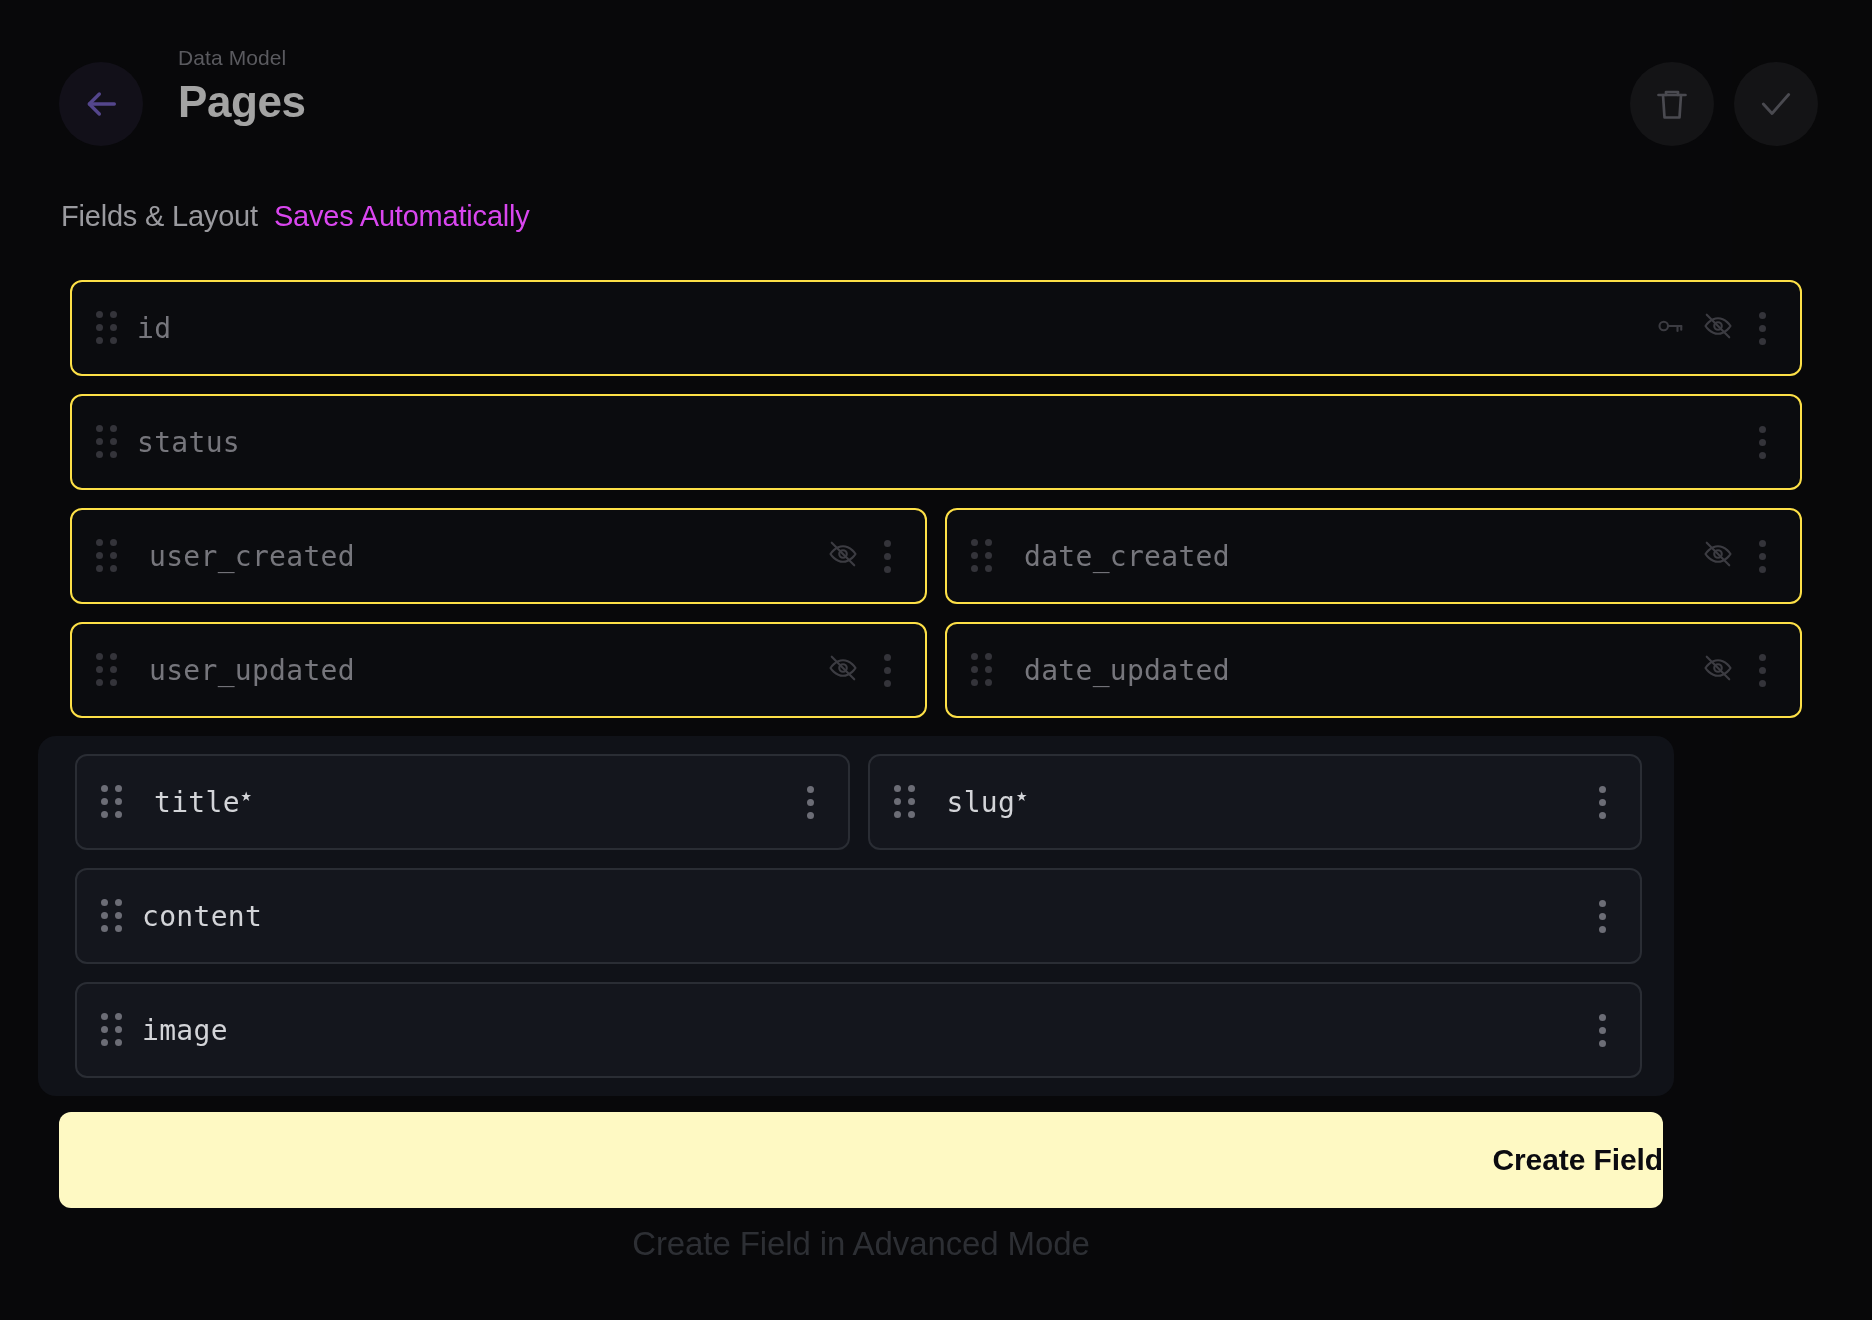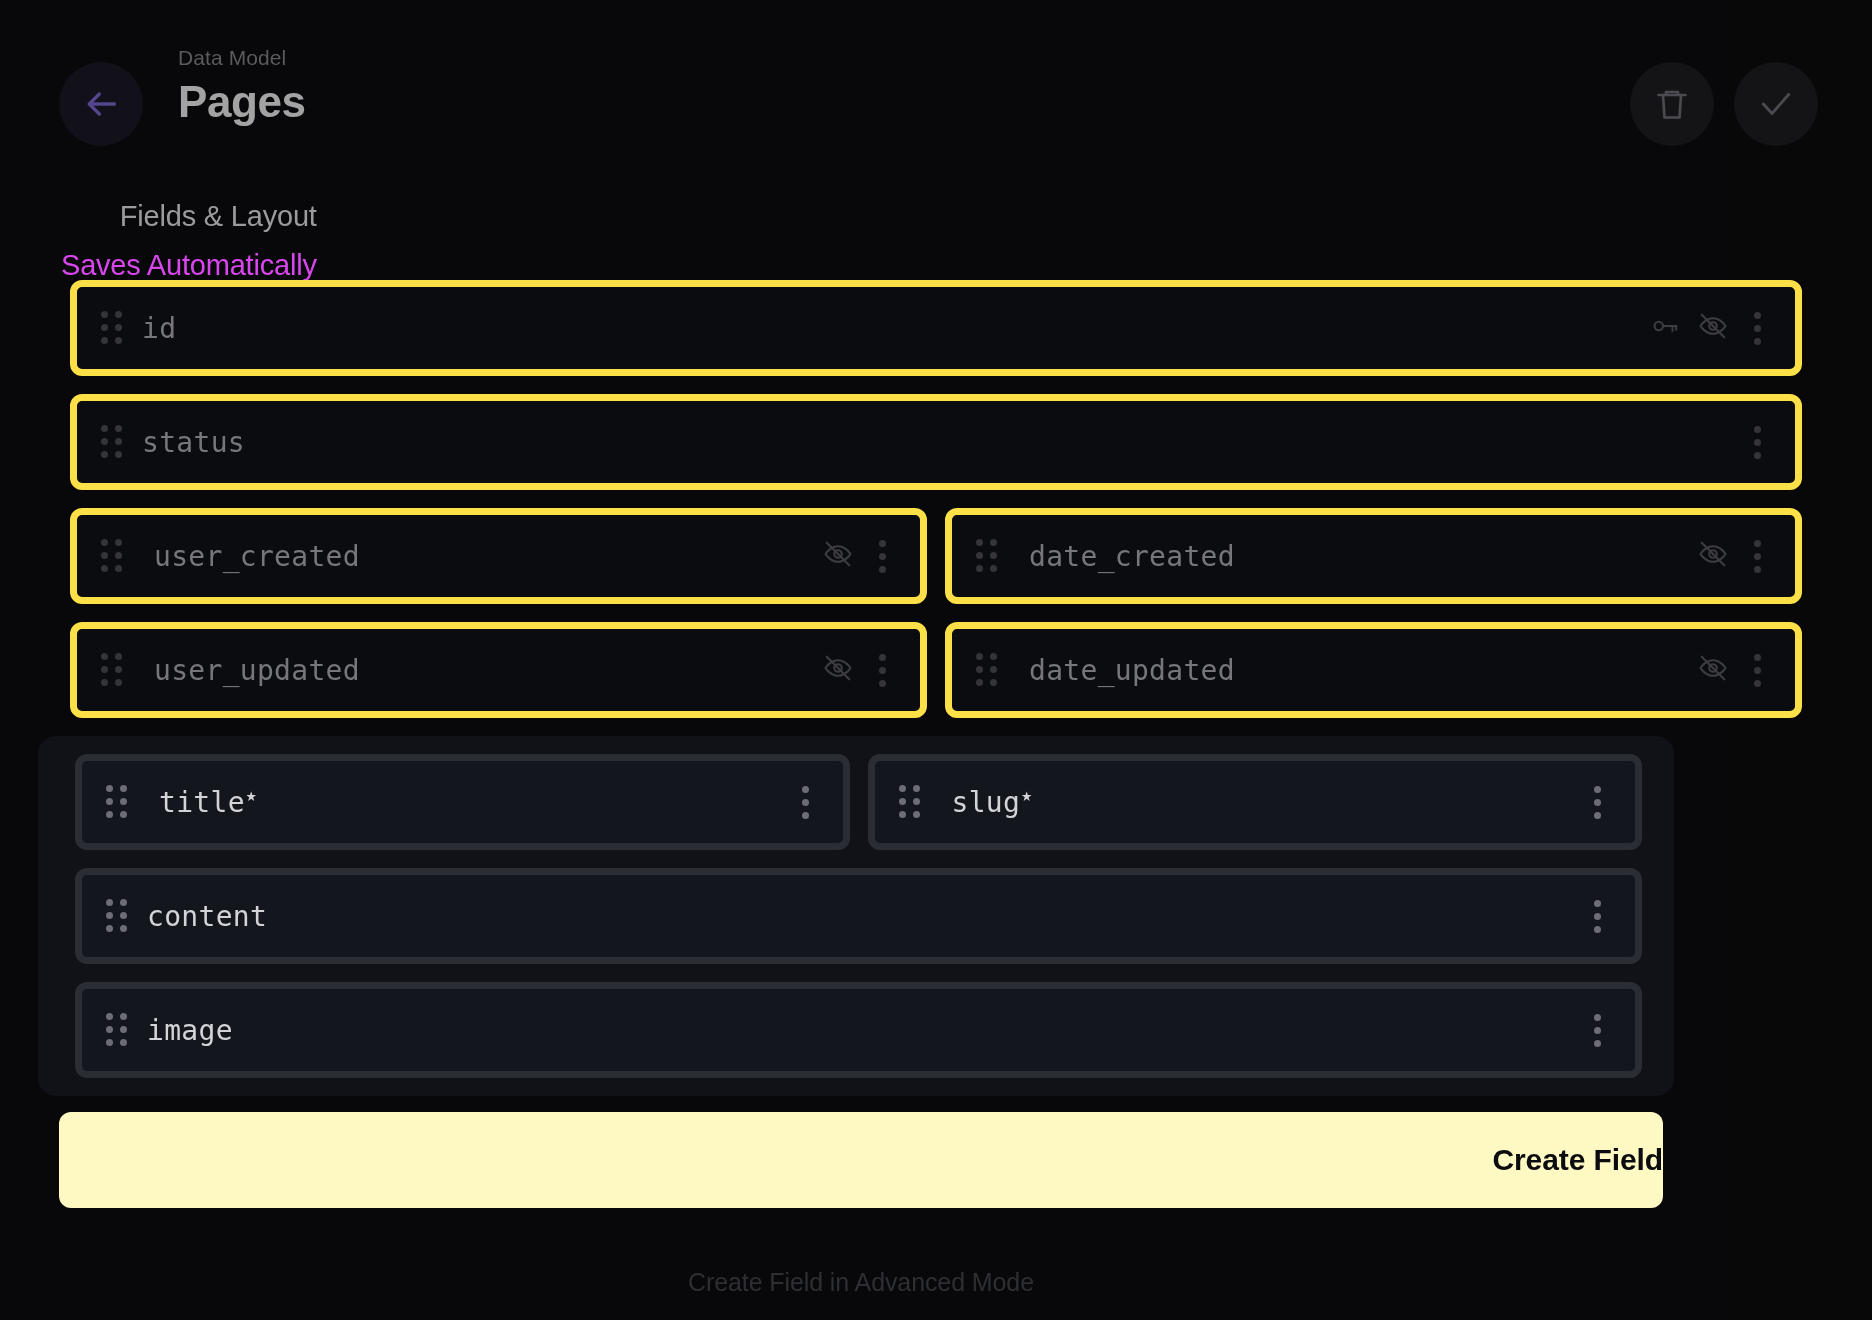--- a/index.html
+++ b/index.html
@@ -74,23 +74,22 @@
     justify-content: center;
     cursor: pointer;
   }
   .round-btn svg { display: block; }
 
   
   .section-head {
     position: absolute;
     left: 61px; top: 200px;
     display: flex;
-    align-items: flex-end;
+    align-items: center;
     gap: 16px;
-    flex-direction: column;
   }
   .section-title {
     font-size: 29px;
     color: #9a9a9f;
     letter-spacing: -0.2px;
   }
   .section-note {
     font-size: 29px;
     color: #d946ef;
     letter-spacing: -0.2px;
@@ -106,21 +105,21 @@
   .row {
     display: flex;
     gap: 18px;
     margin-bottom: 18px;
     padding: 0 70px;
   }
 
   .field {
     position: relative;
     height: 96px;
-    border: 7px solid #fde047;
+    border: 2px solid #fde047;
     border-radius: 12px;
     background: #0b0c0f;
     display: flex;
     align-items: center;
     padding: 0 26px 0 24px;
     flex: 1 1 0;
     min-width: 0;
     cursor: pointer;
   }
 
@@ -218,25 +217,24 @@
     letter-spacing: -0.1px;
     cursor: pointer;
     text-align: right;
   }
 
   .advanced-link {
     position: absolute;
     left: 59px; top: 1225px;
     width: 1604px;
     text-align: center;
-    font-size: 25px;
+    font-size: 33px;
     color: #2d2f34;
     letter-spacing: -0.1px;
     cursor: pointer;
-    margin-top: 43px;
   }
 </style>
 </head>
 <body>
 
 <div class="app">
 
   <div class="header">
 
     <div class="back-button">

